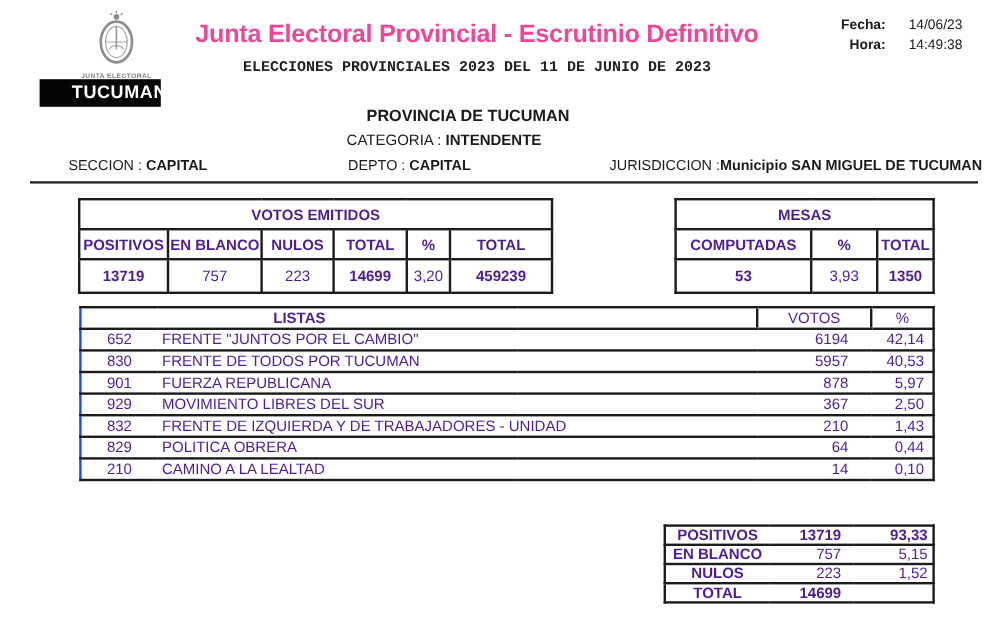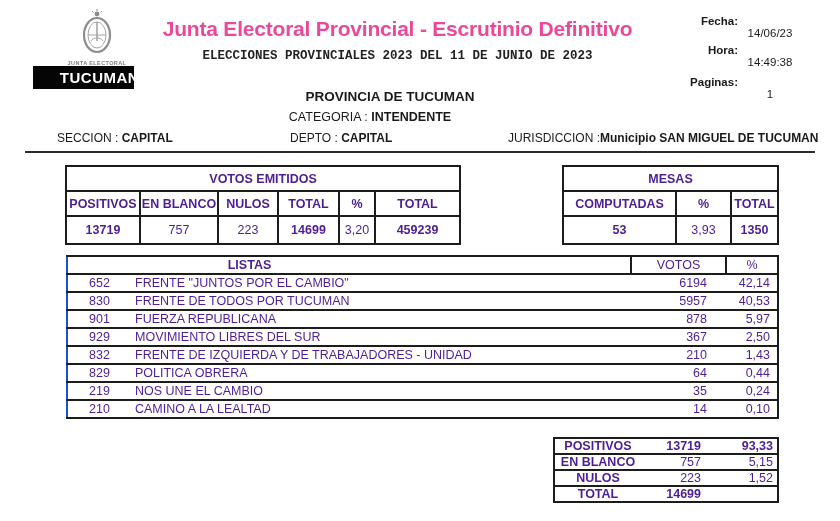--- a/index.html
+++ b/index.html
@@ -15,21 +15,21 @@
     position:absolute; left:0; top:17px; width:795px; text-align:center;
     font-size:21px; font-weight:bold; color:#ec4899; letter-spacing:-.2px;
   }
   .sub-title {
     position:absolute; left:0; top:49px; width:795px; text-align:center;
     font-family:"Liberation Mono", monospace; font-weight:bold; font-size:12.5px; color:#222;
   }
   .meta { position:absolute; top:13px; right:38px; }
   .meta-row { display:flex; line-height:17px; }
   .meta-label { width:58px; text-align:right; font-weight:bold; font-size:11.5px; }
-  .meta-value { width:64px; text-align:center; font-size:11.5px;margin-top:12px; }
+  .meta-value { width:64px; text-align:right; font-size:11.5px; }
   .meta-row.paginas { margin-top:3px; }
   .badge {
     position:absolute; left:33px; top:66px; width:101px; height:23px;
     background:#050505; color:#ffffff; font-weight:bold; font-size:15px;
     display:flex; align-items:center; justify-content:center; letter-spacing:.5px;padding-left:32px;
   }
   
   .province-title { position:absolute; left:0; top:89px; width:780px; text-align:center; font-weight:bold; font-size:13.5px; }
   .categoria-row { position:absolute; left:0; top:110px; width:740px; text-align:center; font-size:12.5px; }
   .categoria-row .val { font-weight:bold; }
@@ -99,24 +99,20 @@
 
   <div class="meta">
     <div class="meta-row">
       <span class="meta-label">Fecha:</span>
       <span class="meta-value">14/06/23</span>
     </div>
     <div class="meta-row">
       <span class="meta-label">Hora:</span>
       <span class="meta-value">14:49:38</span>
     </div>
-    <div class="meta-row paginas">
-      <span class="meta-label">Paginas:</span>
-      <span class="meta-value">1</span>
-    </div>
   </div>
 
   <div class="badge">TUCUMAN</div>
 
   <div class="province-title">PROVINCIA DE TUCUMAN</div>
   <div class="categoria-row">
     <span>CATEGORIA :</span>
     <span class="val">INTENDENTE</span>
   </div>
   <div class="location-row">
@@ -226,26 +222,20 @@
       <td class="cell-votes">210</td>
       <td class="cell-pct">1,43</td>
     </tr>
     <tr>
       <td class="cell-code">829</td>
       <td class="cell-name" colspan="2">POLITICA OBRERA</td>
       <td class="cell-votes">64</td>
       <td class="cell-pct">0,44</td>
     </tr>
     <tr>
-      <td class="cell-code">219</td>
-      <td class="cell-name" colspan="2">NOS UNE EL CAMBIO</td>
-      <td class="cell-votes">35</td>
-      <td class="cell-pct">0,24</td>
-    </tr>
-    <tr>
       <td class="cell-code">210</td>
       <td class="cell-name" colspan="2">CAMINO A LA LEALTAD</td>
       <td class="cell-votes">14</td>
       <td class="cell-pct">0,10</td>
     </tr>
   </tbody>
     </table>
 
   <table class="summary-table">
     <colgroup>

